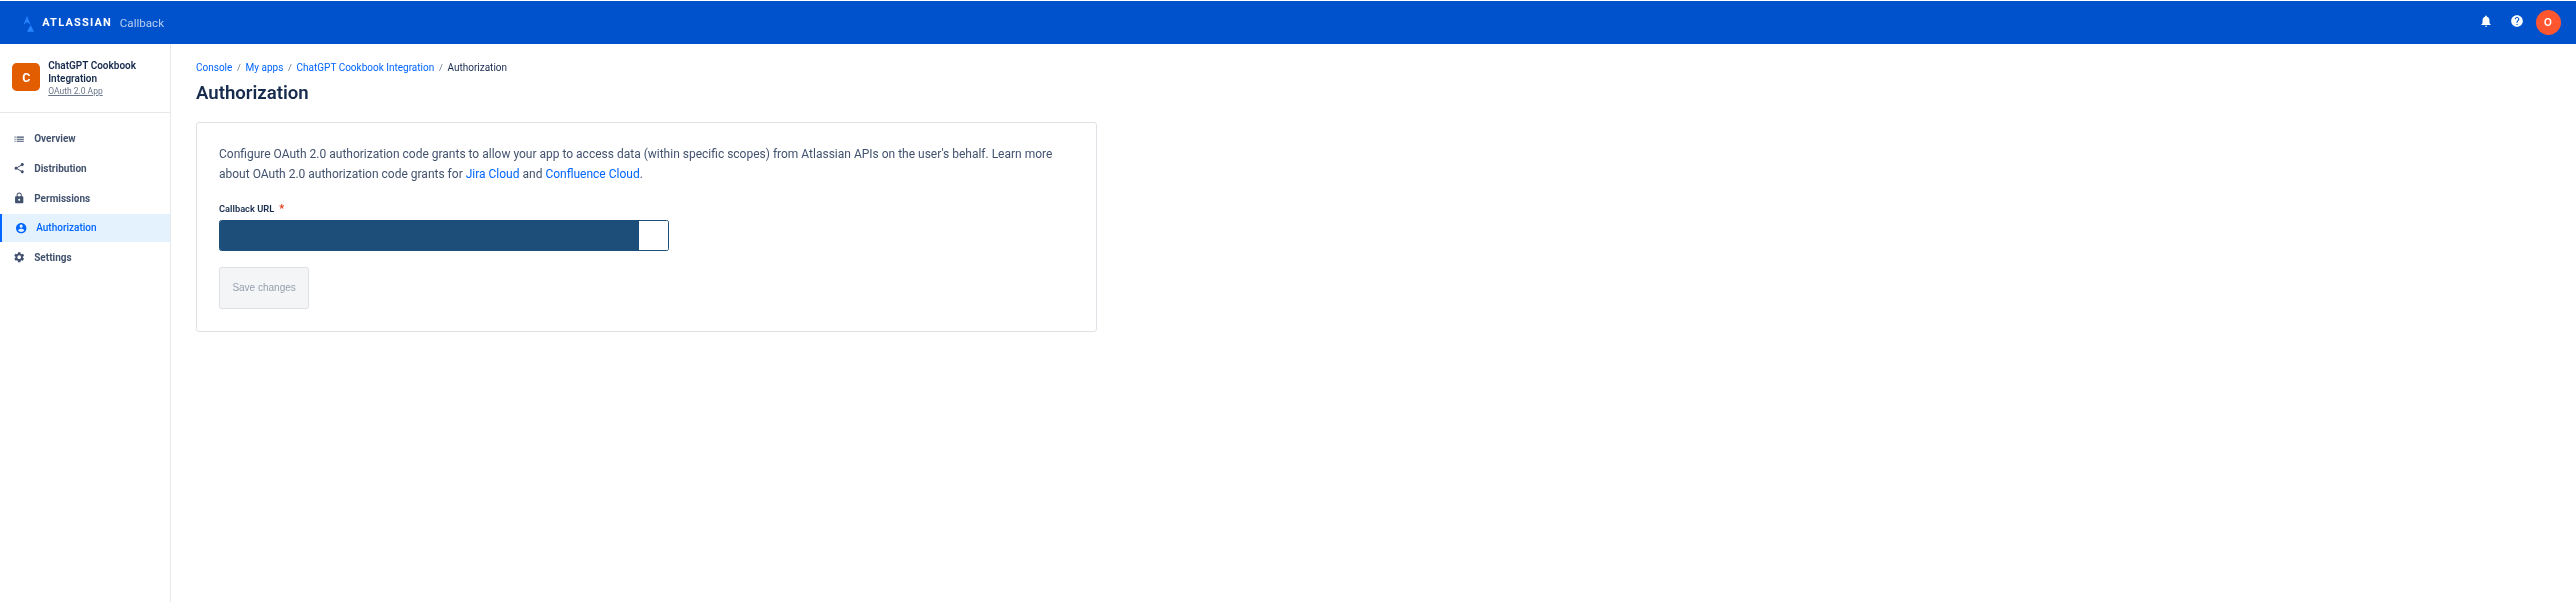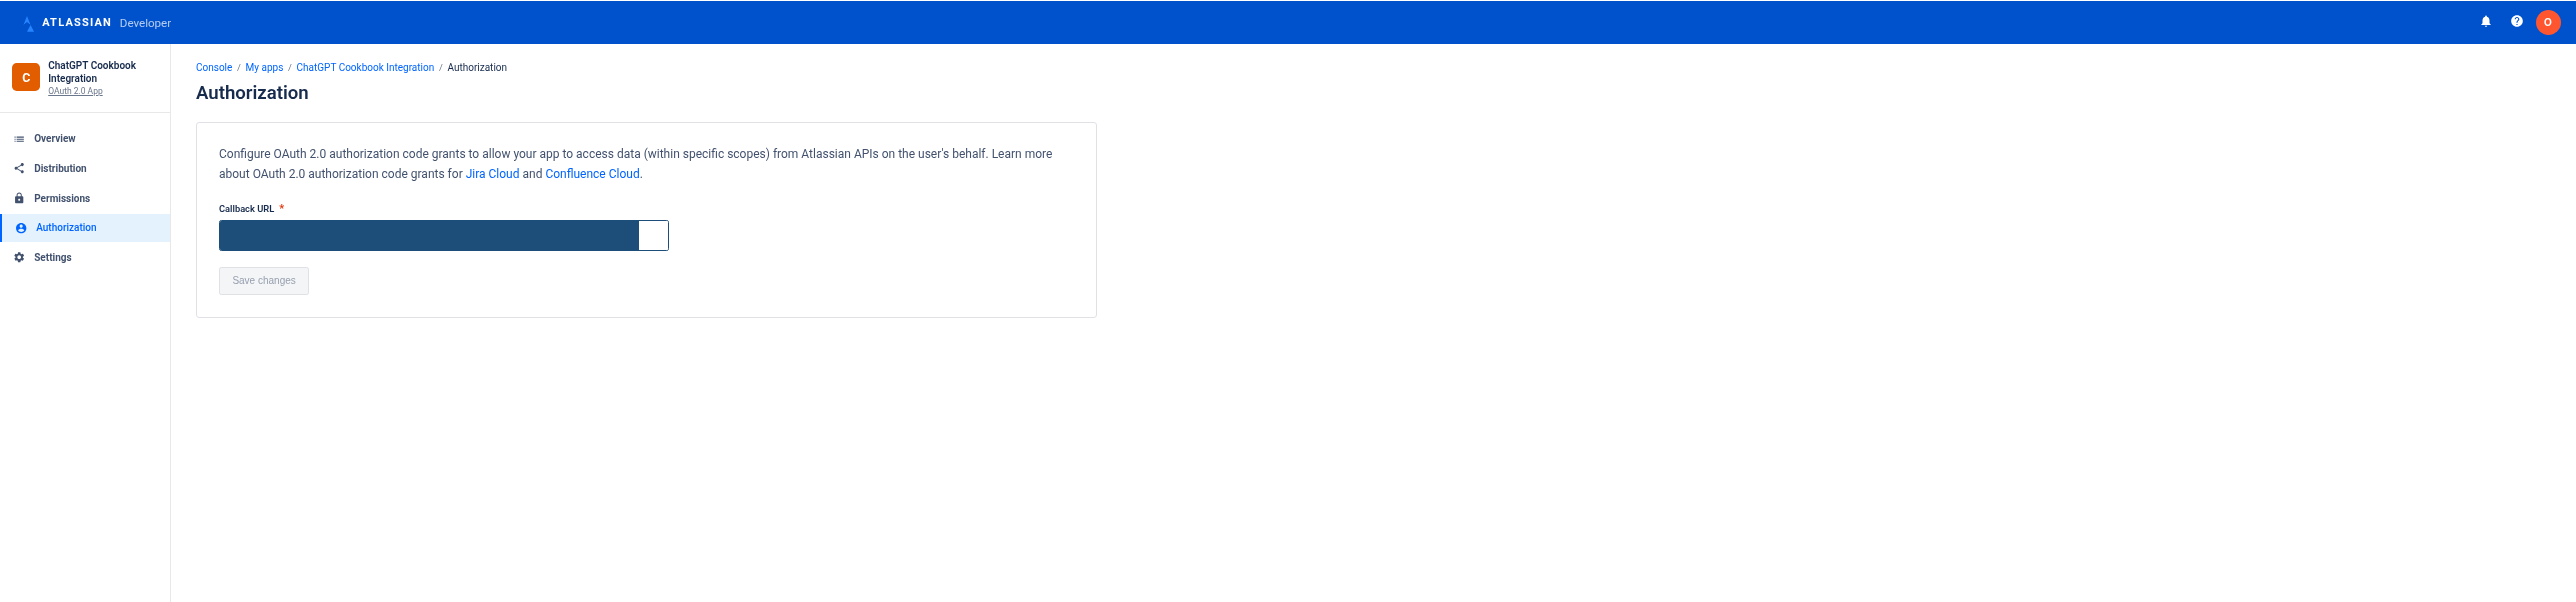--- a/index.html
+++ b/index.html
@@ -253,21 +253,21 @@
     .input-cursor-area {
       flex: 1;
       height: 100%;
       background: #fff;
     }
 
     .save-btn {
       display: inline-flex;
       align-items: center;
       justify-content: center;
-      height: 28px;
+      height: 42px;
       padding: 0 12.4px;
       background: #f4f5f7;
       border: 0.8px solid #dfe1e6;
       border-radius: 2.3px;
       font-size: 10px;
       font-weight: 500;
       color: #97a0af;
       cursor: not-allowed;
     }
   </style>
@@ -277,21 +277,21 @@
 <nav class="top-nav">
   <div class="top-nav-left">
     <div class="atlassian-logo">
       <svg class="atlassian-logo-mark" viewBox="0 0 28 28" fill="none" xmlns="http://www.w3.org/2000/svg">
         <path d="M9.5 16.5 L14 5 L18.5 16.5 L14 13 Z" fill="#2684FF"></path>
         <path d="M9.5 16.5 L5 25 L14 25 L18.5 16.5 L14 13 Z" fill="#0052CC"></path>
         <path d="M18.5 16.5 L23 25 L14 25 L18.5 16.5 Z" fill="#2684FF"></path>
       </svg>
       <span class="atlassian-wordmark">ATLASSIAN</span>
     </div>
-    <span class="nav-divider-text">Developer</span>
+    <span class="nav-divider-text">Callback</span>
   </div>
   <div class="top-nav-right">
     <button class="nav-icon-btn" title="Notifications">
       <span>
         <svg width="14" height="14" viewBox="0 0 24 24" fill="white" xmlns="http://www.w3.org/2000/svg">
           <path d="M12 22c1.1 0 2-.9 2-2h-4c0 1.1.9 2 2 2zm6-6V11c0-3.07-1.64-5.64-4.5-6.32V4c0-.83-.67-1.5-1.5-1.5s-1.5.67-1.5 1.5v.68C7.63 5.36 6 7.92 6 11v5l-2 2v1h16v-1l-2-2z"></path>
         </svg>
       </span>
     </button>
     <button class="nav-icon-btn" title="Help">

